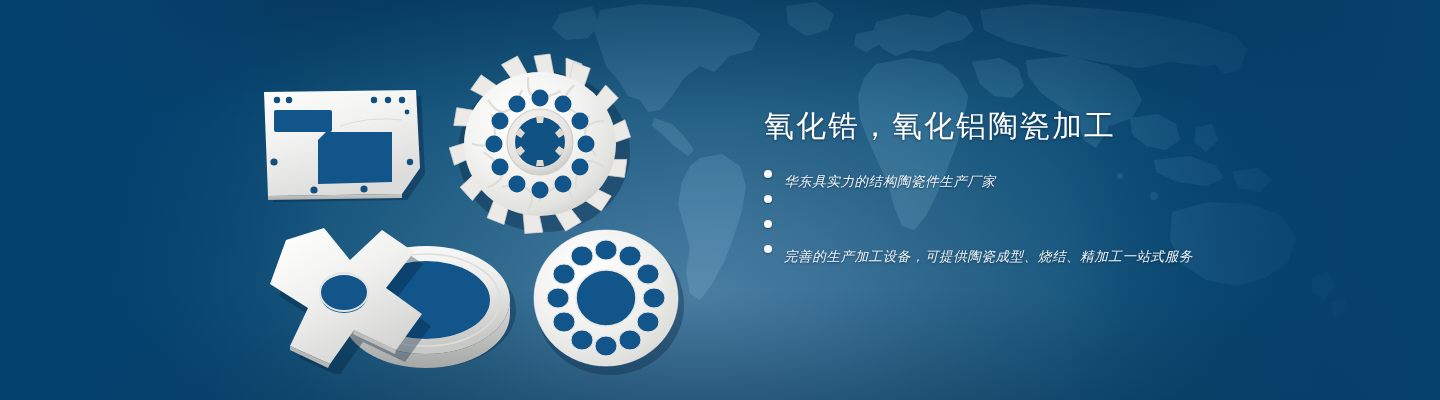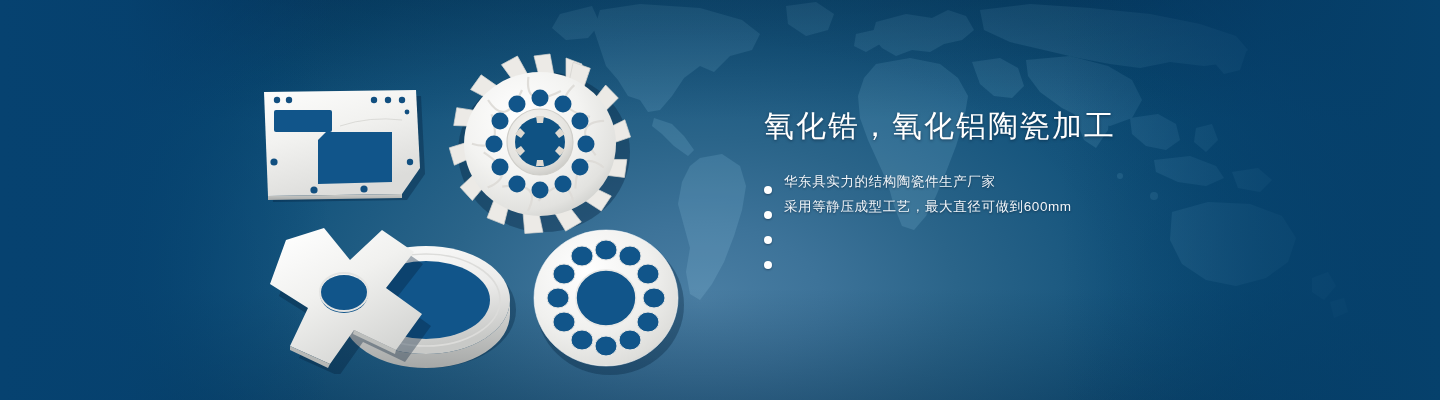--- a/index.html
+++ b/index.html
@@ -79,23 +79,24 @@
     letter-spacing:2px;
     font-weight:400;
     text-shadow:0 1px 3px rgba(0,20,40,0.55);
     white-space:nowrap;
   }
   .bullets {
     margin-top:24px;
     list-style:none;
   }
   .bullet-row {
-    display:flex; align-items:flex-end;
+    display:flex; align-items:flex-start;
     height:24px;
     margin-bottom:1px;
+    font-style:italic;
   }
   .bullet-dot {
     flex:0 0 auto;
     width:8px; height:8px;
     border-radius:50%;
     background:#ffffff;
     margin-right:12px;
     box-shadow:0 1px 2px rgba(0,20,40,0.4);
   }
   .bullet-text {
@@ -395,24 +396,24 @@
 
     <div class="headline">氧化锆，氧化铝陶瓷加工</div>
 
     <ul class="bullets">
       <li class="bullet-row">
         <span class="bullet-dot"></span>
         <span class="bullet-text">华东具实力的结构陶瓷件生产厂家</span>
       </li>
       <li class="bullet-row">
         <span class="bullet-dot"></span>
-        <span class="bullet-text">采用等静压成型工艺，最大直径可做到600mm</span>
       </li>
       <li class="bullet-row">
         <span class="bullet-dot"></span>
       </li>
       <li class="bullet-row">
         <span class="bullet-dot"></span>
+        <span class="bullet-text">完善的生产加工设备，可提供陶瓷成型、烧结、精加工一站式服务</span>
       </li>
     </ul>
   </div>
 
 </div>
 
 </body></html>

